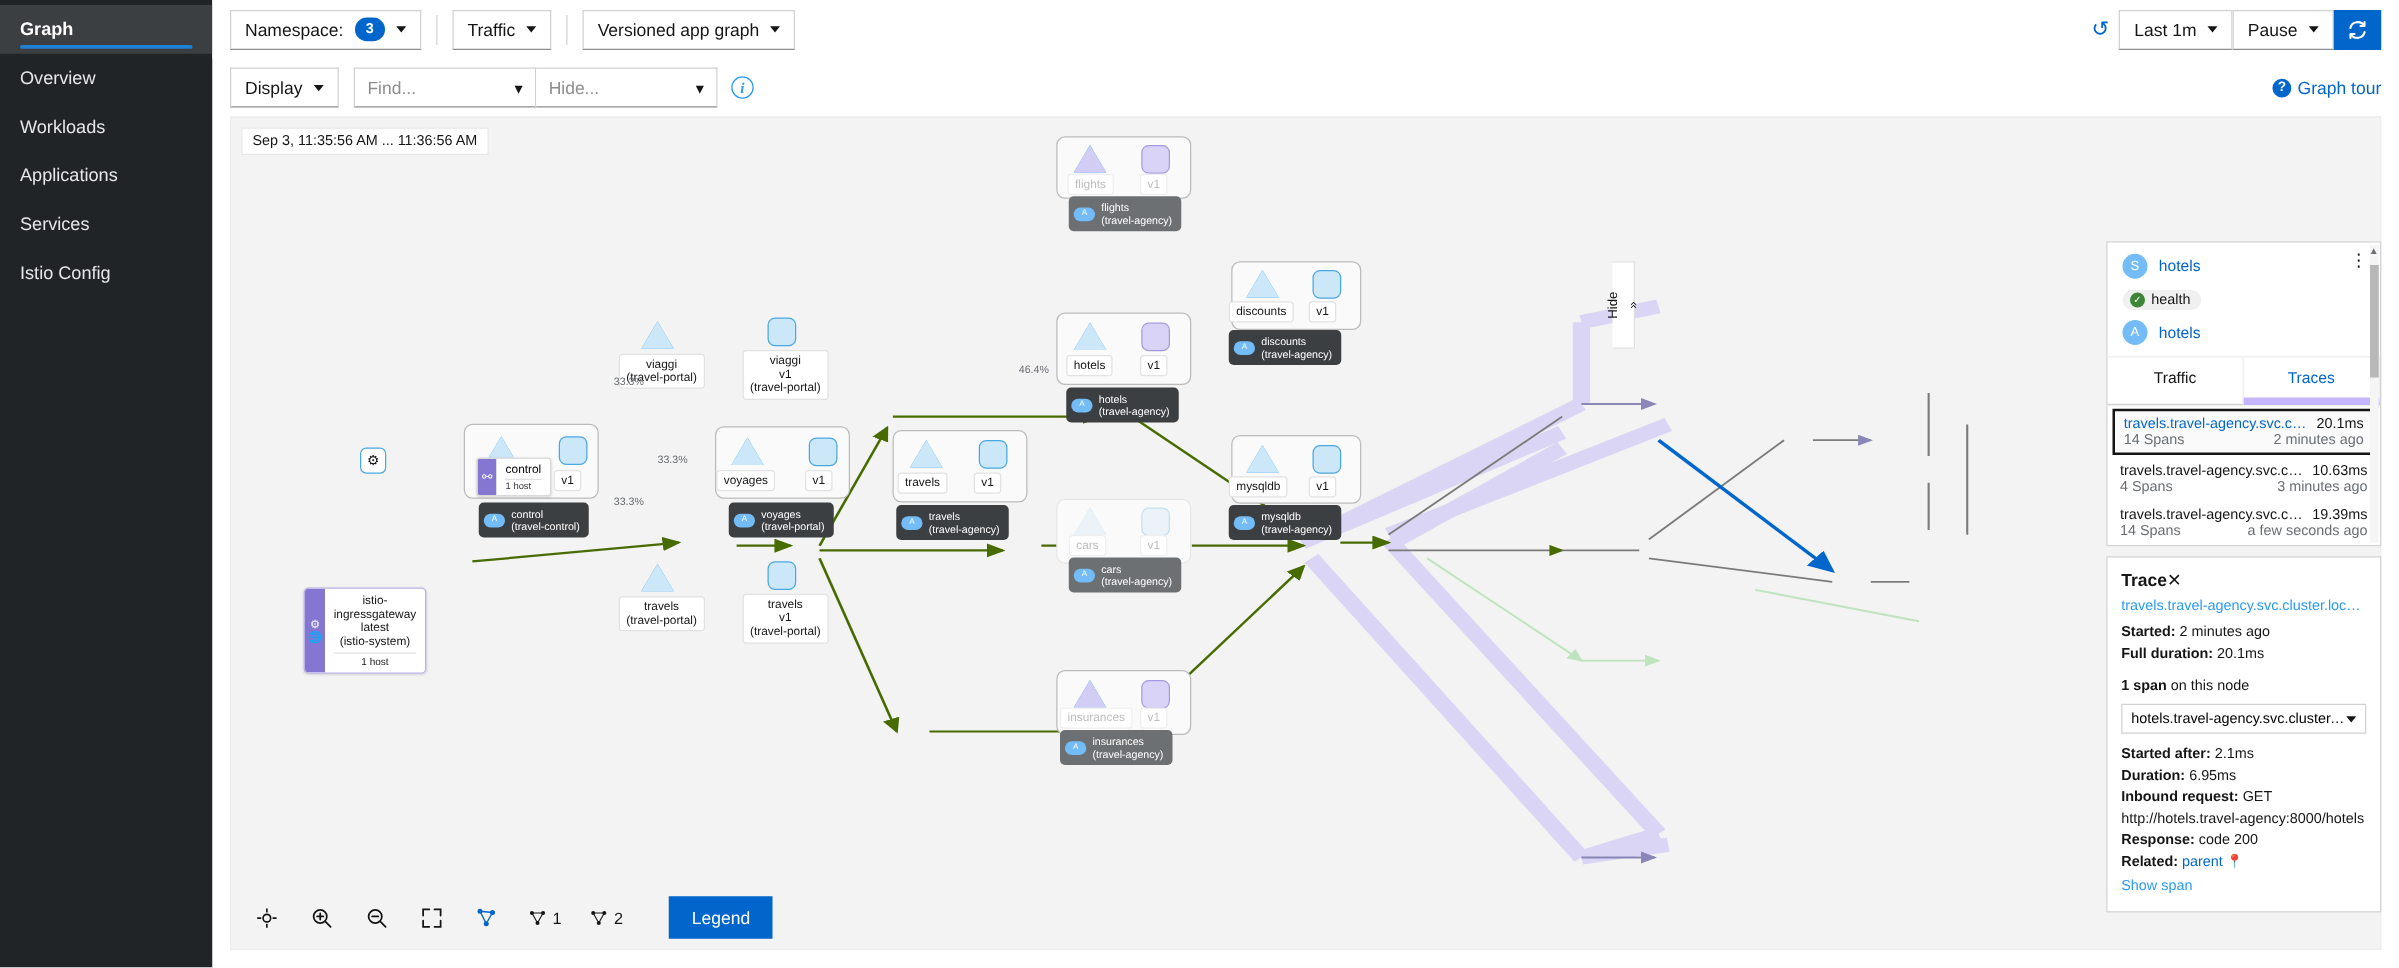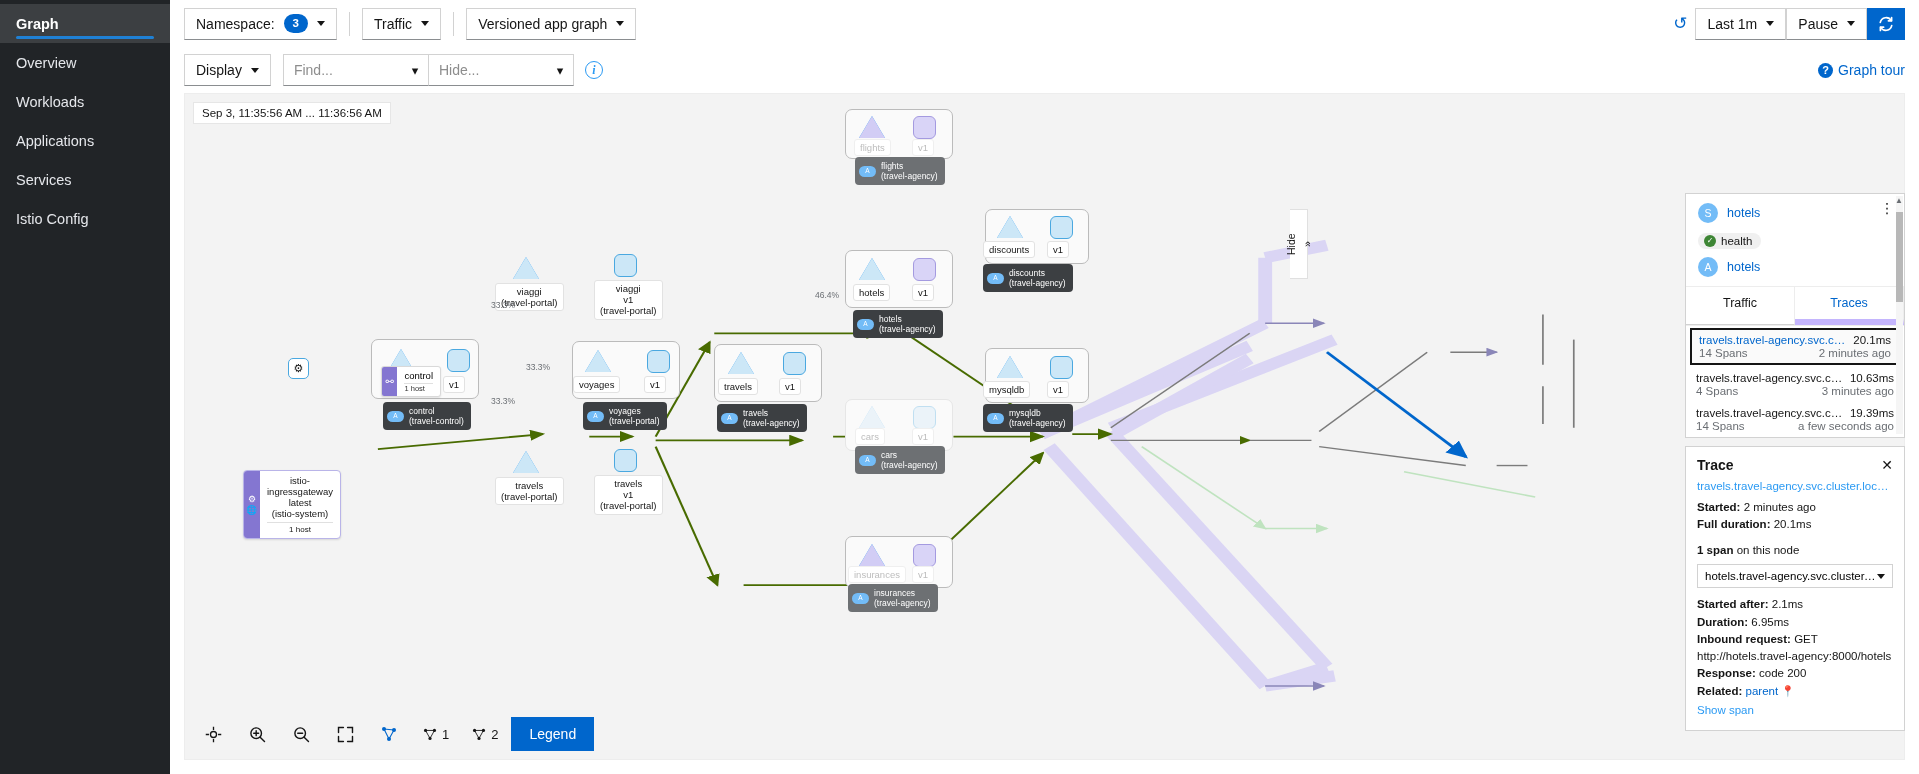--- a/index.html
+++ b/index.html
@@ -171,21 +171,21 @@
   }
   .g-btn {
     width: 40px; height: 34px; display: flex; align-items: center;
     justify-content: center; background: transparent; border: none;
     color: #151515; font-size: 16px; cursor: pointer;
   }
   .g-btn.accent { color: #0066cc; }
   .g-btn.wide { width: auto; padding: 0 9px; gap: 4px; font-size: 13px; }
   .legend-btn {
     background: #0066cc; color: #fff; border: none; height: 34px;
-    padding: 0 18px; font-size: 14px; cursor: pointer; margin-left: 0;
+    padding: 0 18px; font-size: 14px; cursor: pointer; margin-left: 24px;
   }
 
   
   .hide-tab {
     position: absolute; right: 611px; top: 116px; width: 18px; height: 70px;
     background: #fff; border: 1px solid #e0e0e0; border-right: none;
     display: flex; flex-direction: column; align-items: center;
     justify-content: center; font-size: 10.5px; color: #151515; cursor: pointer;
     writing-mode: vertical-rl; transform: rotate(180deg); gap: 4px; z-index: 9;
   }
@@ -246,21 +246,21 @@
     position: absolute; right: 1px; top: 2px; width: 7px; height: 238px; background: #f5f5f5;
   }
   .scroll-thumb { position: absolute; right: 1px; top: 18px; width: 7px; height: 90px; background: #b8b8b8; }
   .scroll-arrow { position: absolute; right: 1px; top: 2px; font-size: 8px; color: #6a6e73; }
 
   .trace-card {
     background: #fff; border: 1px solid #d2d2d2; border-top: none;
     width: 220px; padding: 10px 11px 12px 11px;
   }
   .trace-title { font-size: 14px; font-weight: bold; color: #151515; }
-  .tc-head { display: flex; align-items: center; justify-content: space-between; margin-bottom: 7px; }
+  .tc-head { display: flex; align-items: center; margin-bottom: 7px; }
   .close-x { font-size: 14px; color: #151515; cursor: pointer; }
   .tc-link { color: #2b9af3; font-size: 11.5px; display: block; margin-bottom: 7px;
              white-space: nowrap; overflow: hidden; text-overflow: ellipsis; cursor: pointer; }
   .kv { font-size: 11.5px; color: #151515; line-height: 1.5; }
   .kv b { font-weight: bold; }
   .span-sel {
     border: 1px solid #d2d2d2; height: 24px; display: flex; align-items: center;
     justify-content: space-between; padding: 0 7px; font-size: 11.5px;
     margin: 5px 0 8px 0; cursor: pointer;
   }

